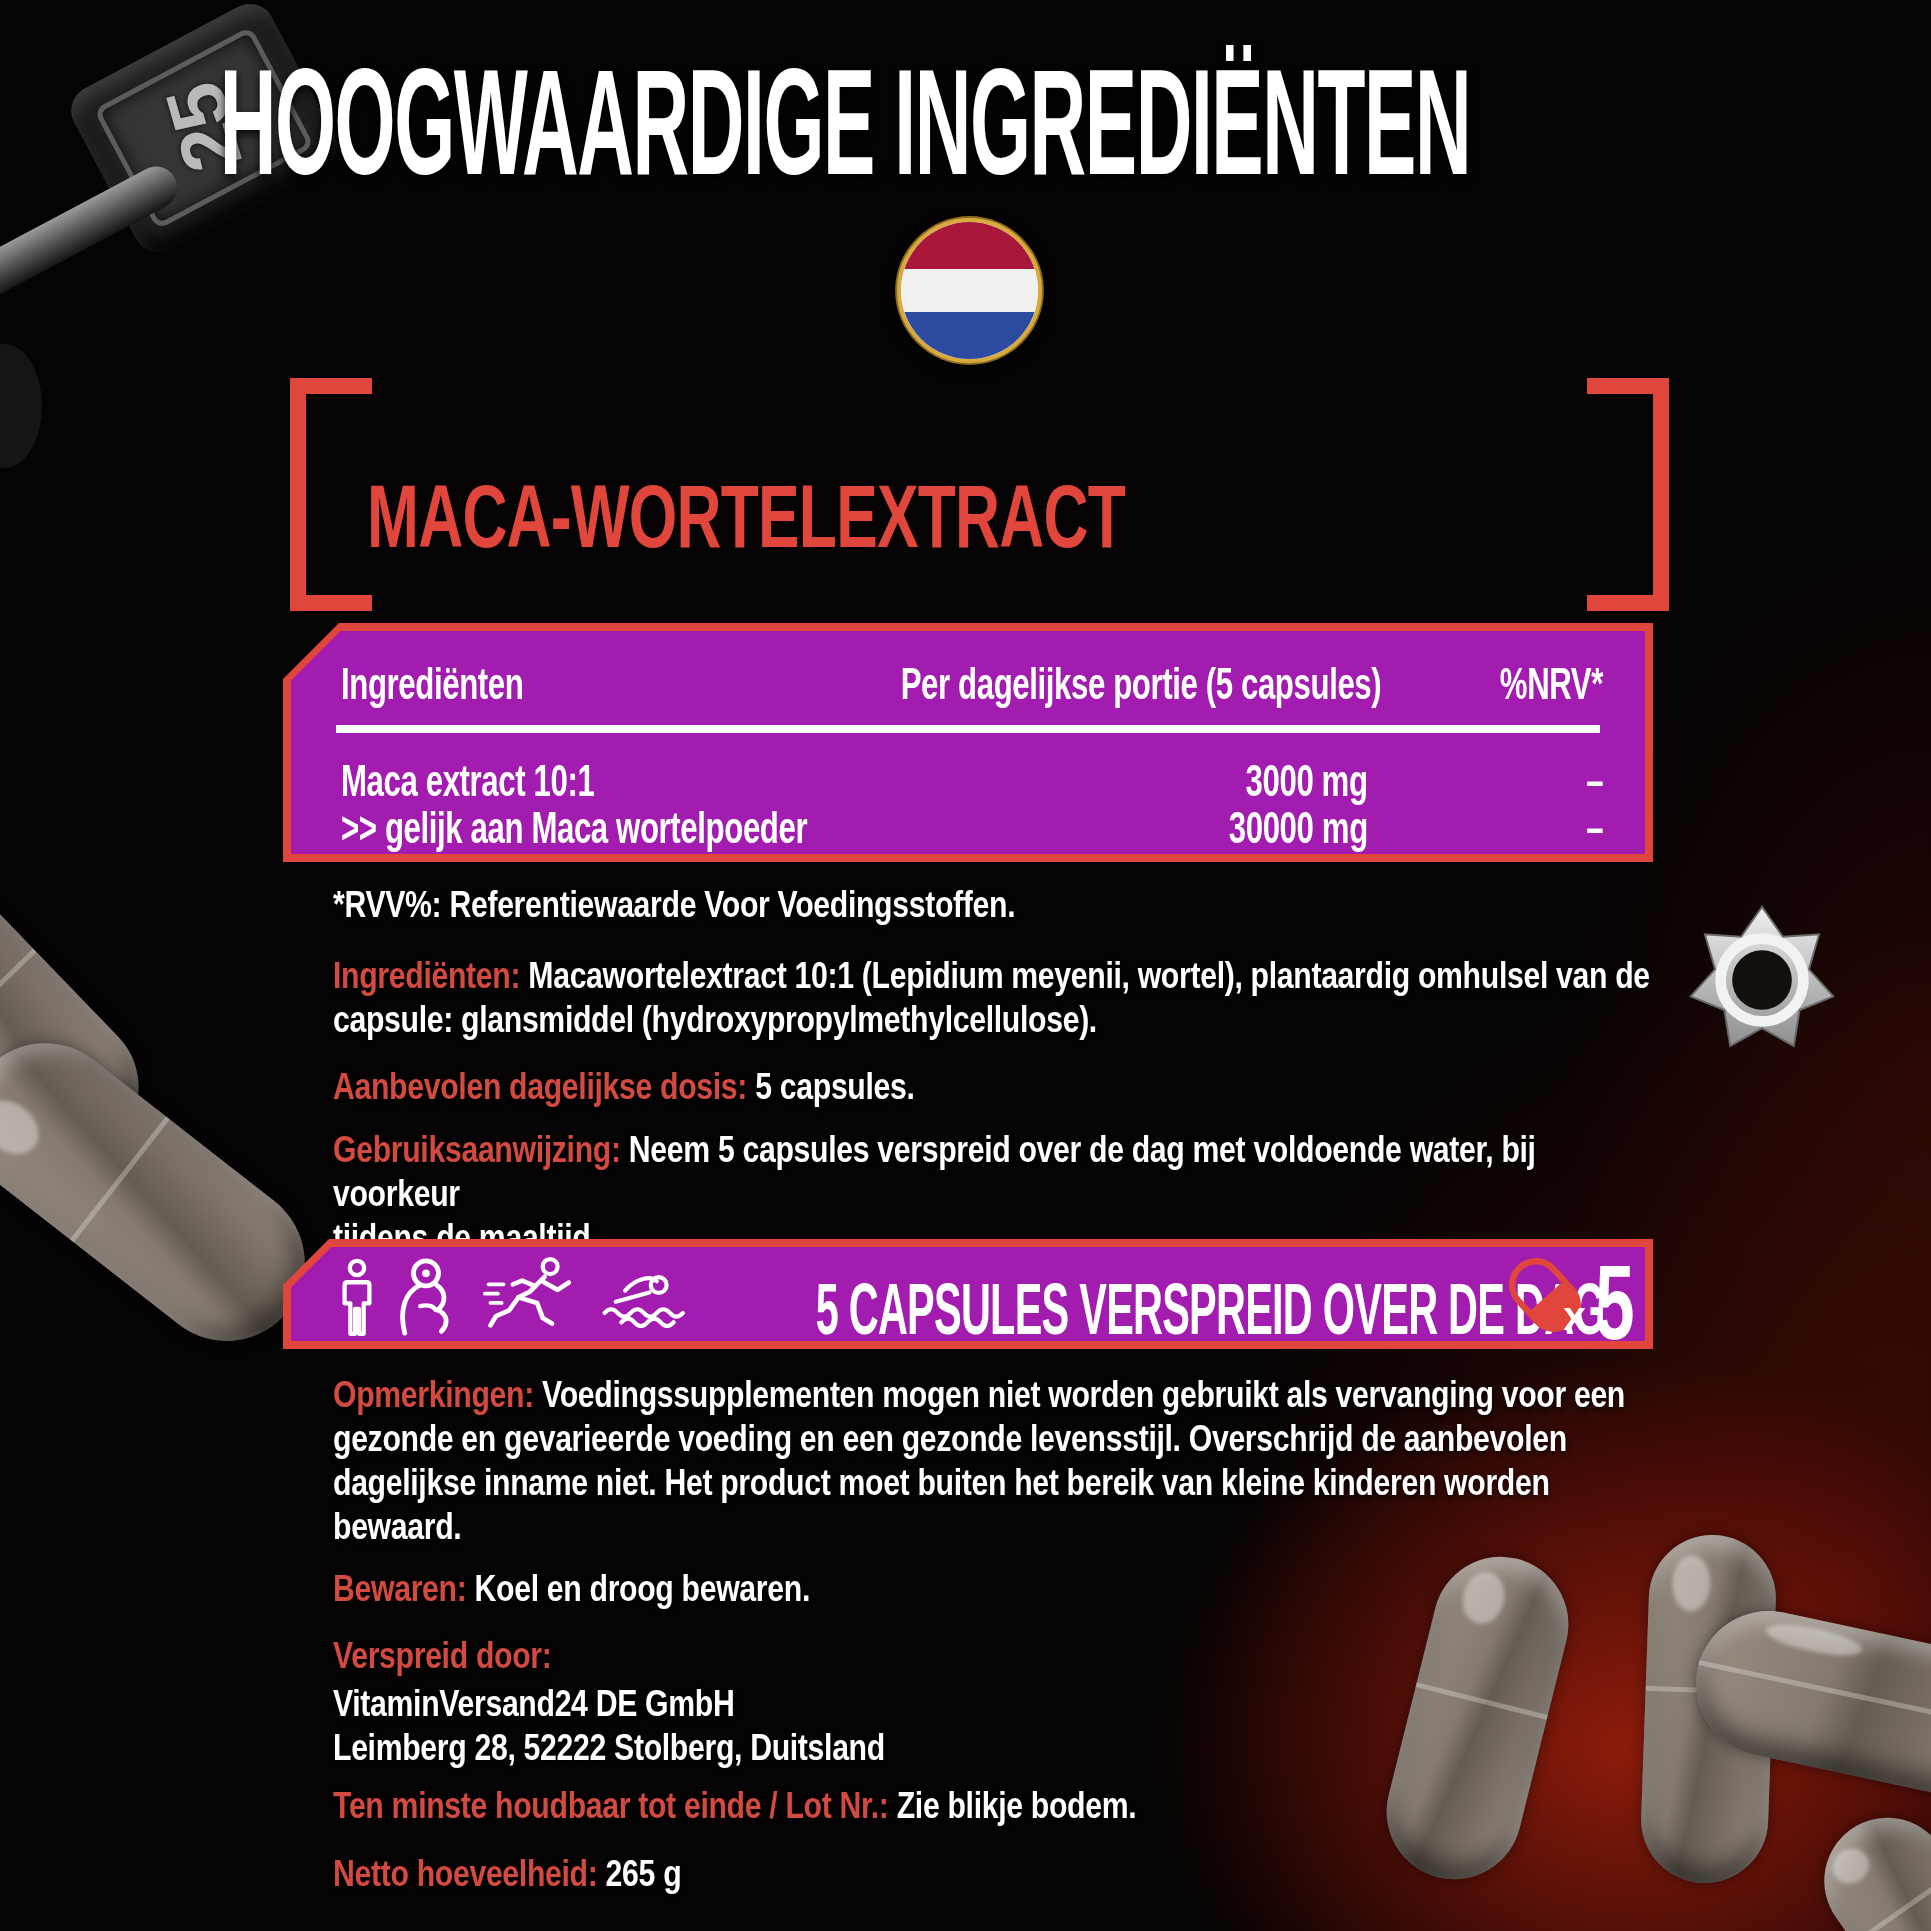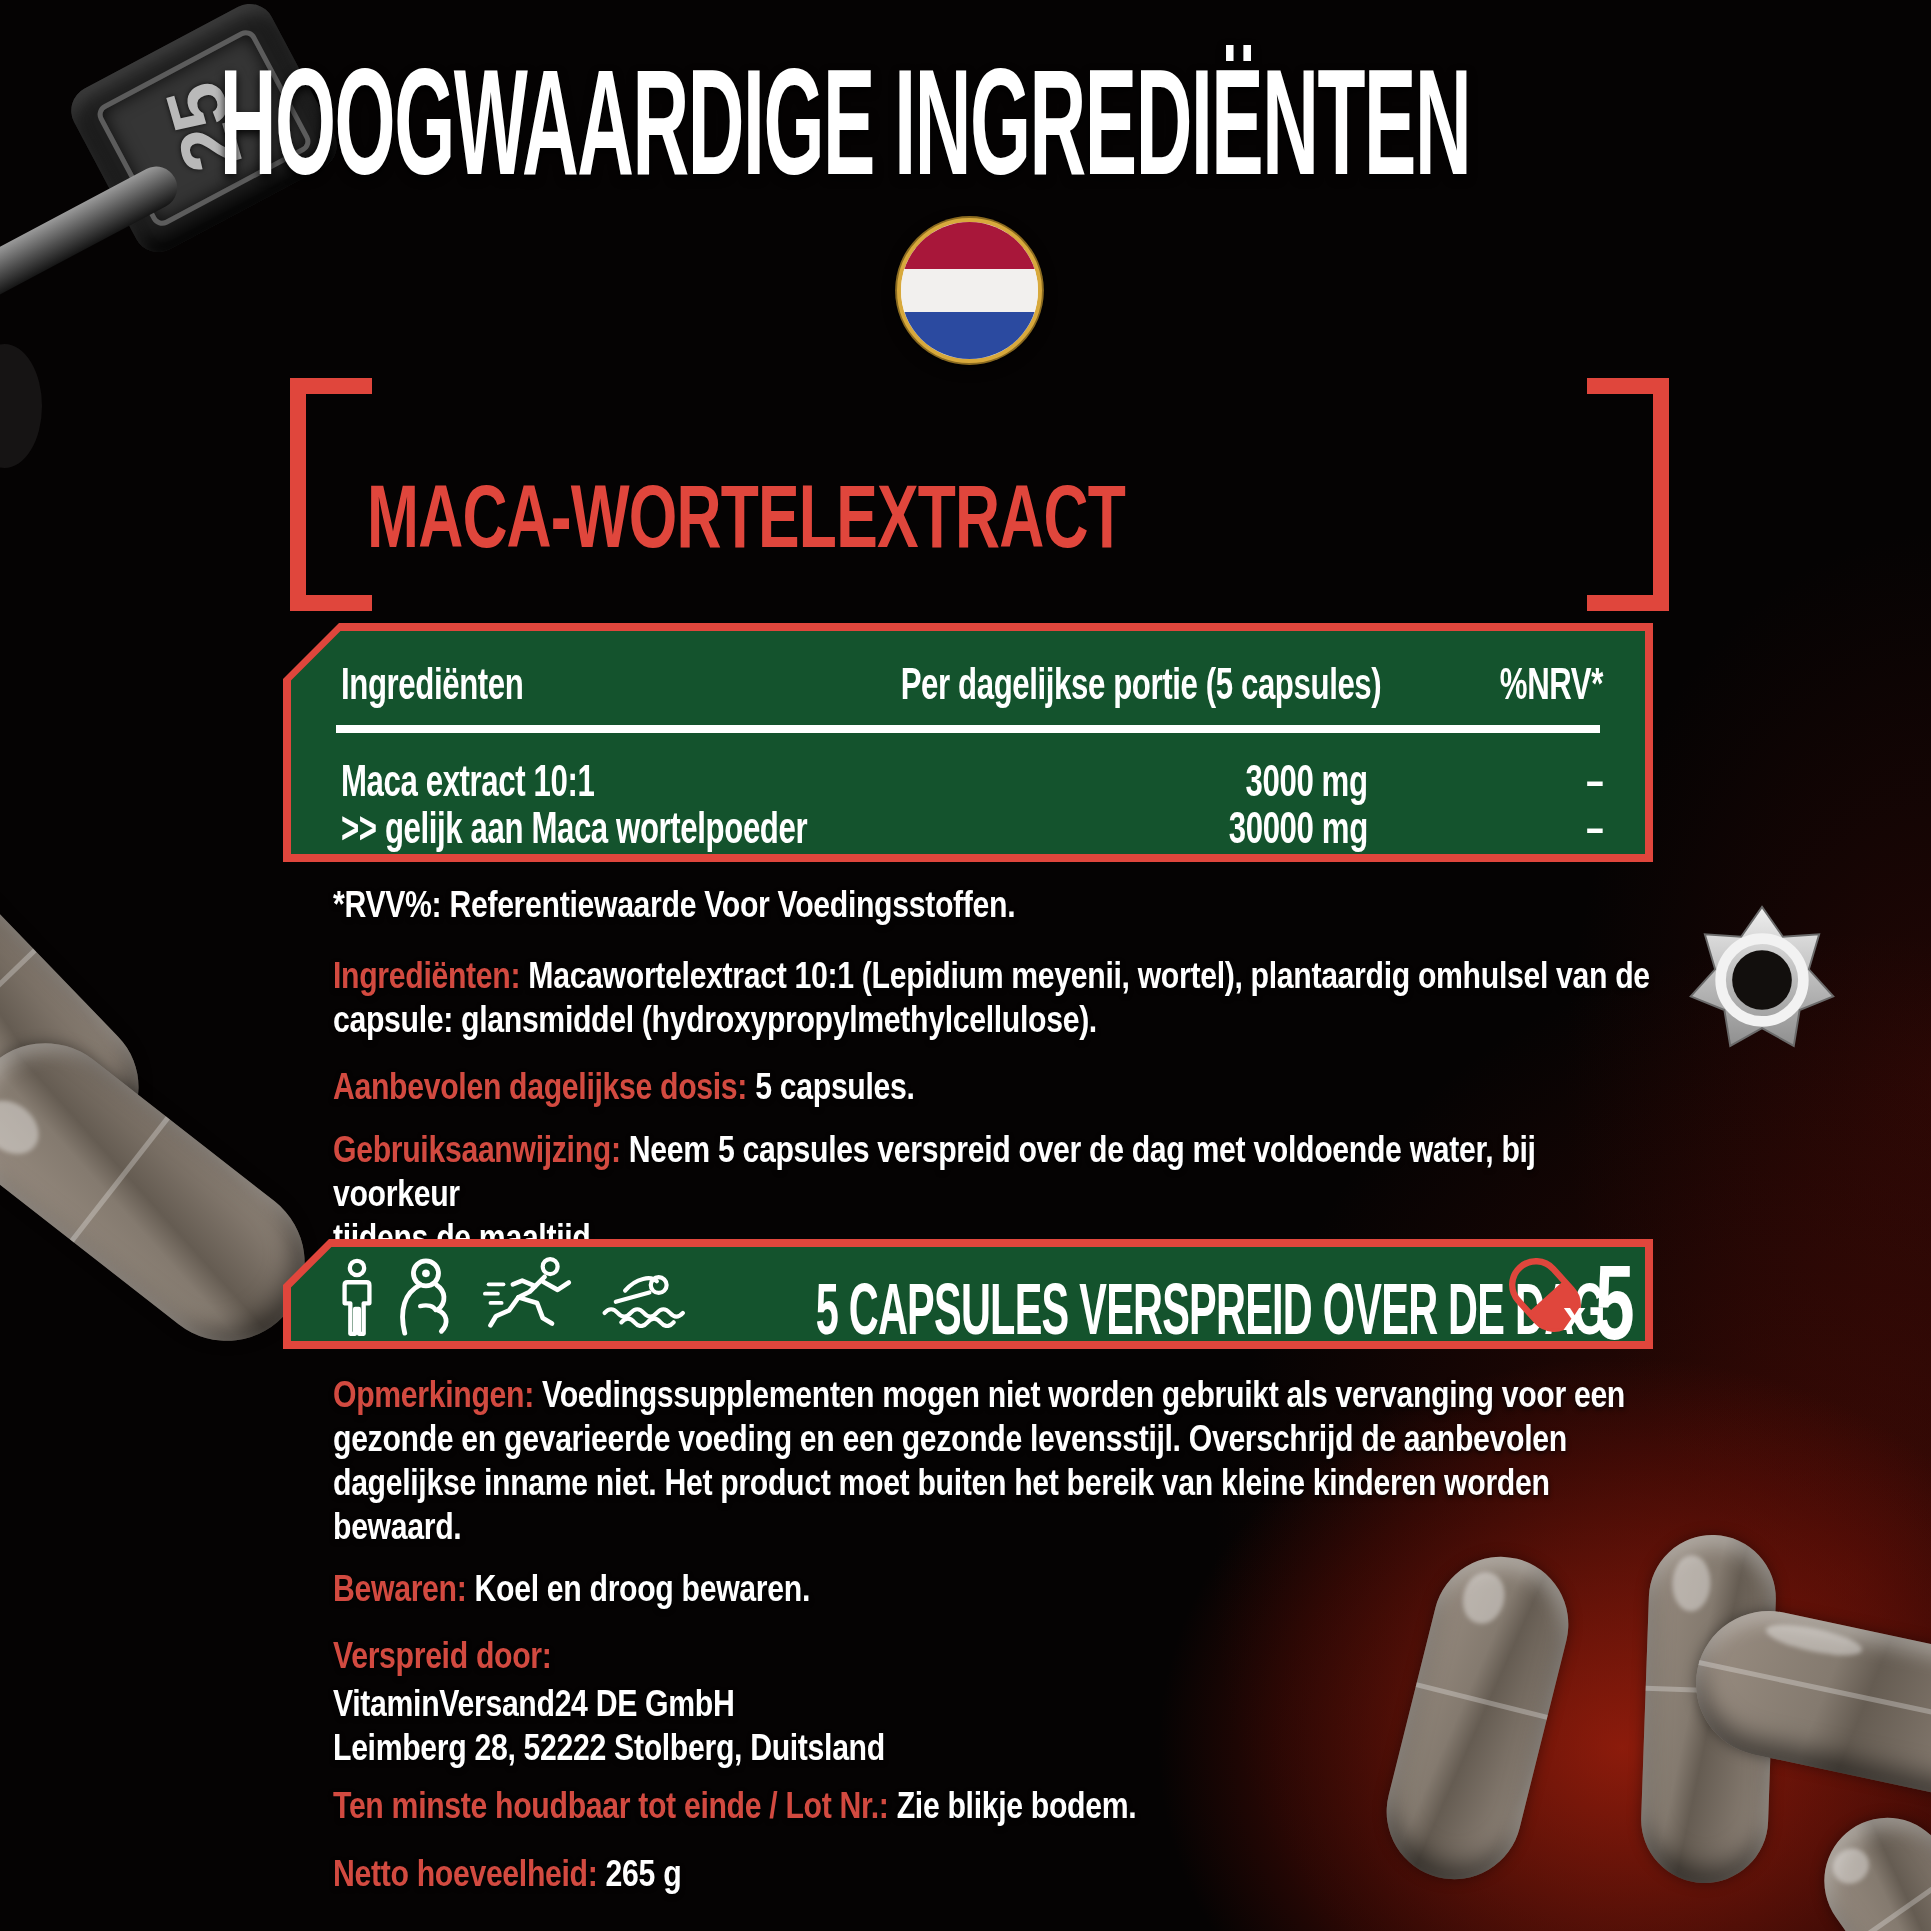--- a/index.html
+++ b/index.html
@@ -54,21 +54,21 @@
   .bracket{top:378px;width:66px;height:201px;border:16.4px solid var(--red);}
   .bracket.l{left:290px;border-right:none;}
   .bracket.r{left:1587px;border-left:none;}
   .sub1{left:367px;top:386px;}
   .sub1 .nowrap{font-weight:700;font-size:77px;letter-spacing:-1px;transform:scale(0.81,1.15);transform-origin:left top;}
   .sub2{left:367px;top:465px;}
   .sub2 .nowrap{font-weight:700;font-size:77px;letter-spacing:-1px;color:var(--red);
     transform:scale(0.81,1.15);transform-origin:left top;}
 
   .panel{background:var(--red);}
-  .panel .inner{position:absolute;inset:7.7px;background:#14532d;}
+  .panel .inner{position:absolute;inset:7.7px;background:#a21caf;}
   .table-panel{left:283px;top:623px;width:1370px;height:239px;
     clip-path:polygon(56px 0,100% 0,100% 100%,0 100%,0 56px);}
   .table-panel .inner{clip-path:polygon(50px 0,100% 0,100% 100%,0 100%,0 50px);}
   .tcell{position:absolute;white-space:nowrap;font-weight:700;font-size:39px;letter-spacing:-0.5px;}
   .tcell.ol{transform:scale(0.8,1.12);transform-origin:left top;}
   .tcell.or{transform:scale(0.8,1.12);transform-origin:right top;}
   .tcell.oc{transform:translateX(-50%) scale(0.8,1.12);transform-origin:center top;}
   .tdivider{position:absolute;left:45px;right:45px;top:94px;height:8.7px;background:#fff;}
 
   .para{position:absolute;left:333px;width:1583px;font-size:36px;font-weight:700;letter-spacing:-0.4px;

